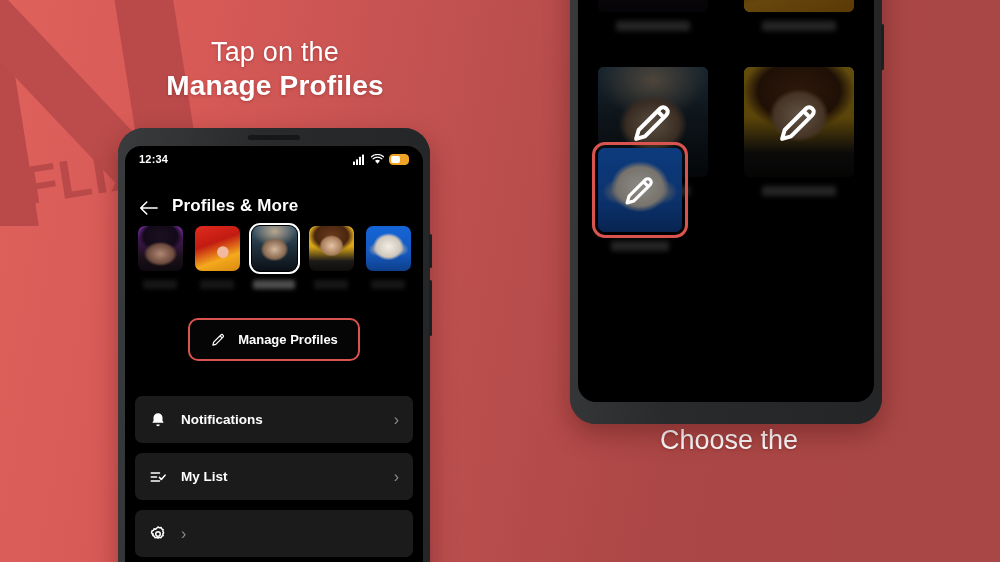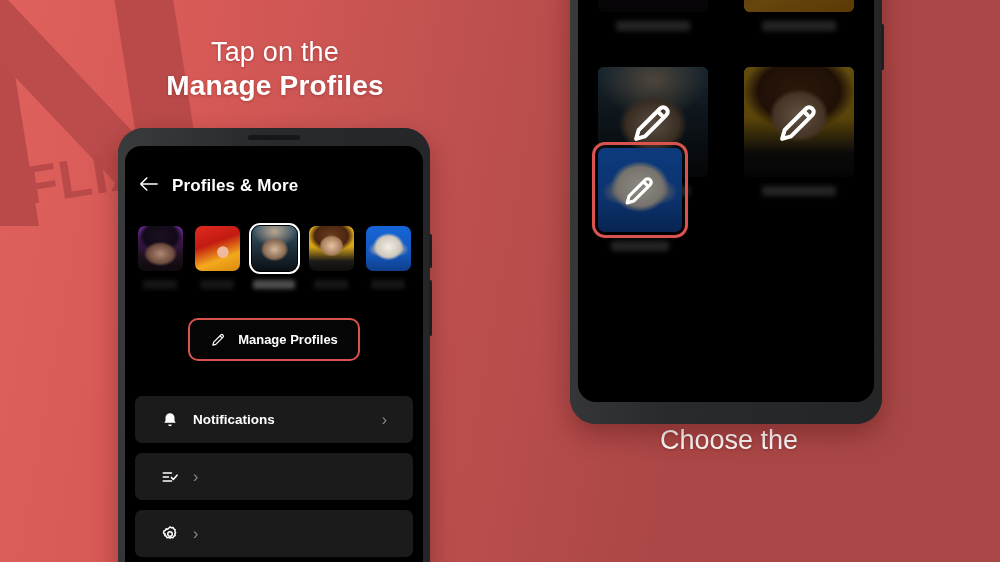--- a/index.html
+++ b/index.html
@@ -99,21 +99,21 @@
   }
   .clock { font-size: 11px; font-weight:700; letter-spacing:.2px; }
   .sysicons { display:flex; align-items:center; gap:5px; }
   .bat {
     width: 20px; height: 11px; border-radius: 4px;
     background: #f0a324; position: relative; border: 1.5px solid #f0a324;
   }
   .bat i { position:absolute; left:1px; top:1px; bottom:1px; width:9px; background:#fff; border-radius:2px; display:block; }
 
   
-  .hdr { position:absolute; left:0; top:30px; width:100%; height:40px; display:flex; align-items:flex-start; padding-left:14px; gap:14px; }
+  .hdr { position:absolute; left:0; top:30px; width:100%; height:40px; display:flex; align-items:flex-end; padding-left:14px; gap:14px; }
   .hdr-title { color:#fff; font-size:17px; font-weight:700; letter-spacing:.1px; }
 
   
   .avatar-row { position:absolute; left:0; top:80px; width:100%; display:flex; justify-content:space-between; padding: 0 10px; }
   .av-cell { width: 50px; display:flex; flex-direction:column; align-items:center; }
   .av {
     width: 45px; height: 45px; border-radius: 7px; position: relative; overflow:hidden;
   }
   .av-cell.selected .av { outline: 2.5px solid #ffffff; outline-offset: 1.5px; border-radius: 8px; }
   .av-name {
@@ -154,21 +154,21 @@
     border: 2px solid #d9534f;
     border-radius: 10px;
     background: #050505;
     color:#fff; font-size:13px; font-weight:600;
   }
 
   
   .menu { position:absolute; left:10px; right:10px; top:250px; display:flex; flex-direction:column; gap:10px; }
   .menu-item {
     height: 47px; border-radius: 7px; background:#1b1b1b;
-    display:flex; align-items:center; padding: 0 26px; gap: 14px;
+    display:flex; align-items:center; padding: 0 14px; gap: 14px;
   }
   .menu-label { color:#fff; font-size:13.5px; font-weight:600; flex:1; }
   .chev { color:#8a8a8a; font-size:16px; font-weight:300; }
 
   
   .grid { position:absolute; left:20px; right:20px; top:12px; display:grid; grid-template-columns: 1fr 1fr; gap: 36px 36px; }
   .g-cell { display:flex; flex-direction:column; align-items:center; }
   .g-av {
     width: 100%; aspect-ratio: 1/1; border-radius: 6px; position:relative; overflow:hidden;
   }
@@ -285,20 +285,39 @@
     </svg>
   </div>
 
   <div class="phone" id="phone-left">
     <div class="speaker"></div>
     <div class="side-btn" style="right:-2px; top:106px; width:3px; height:34px;"></div>
     <div class="side-btn" style="right:-2px; top:152px; width:3px; height:56px;"></div>
 
     <div class="screen">
 
+      <div class="statusbar">
+        <span class="clock">12:34</span>
+        <span class="sysicons">
+          <svg width="13" height="11" viewBox="0 0 13 11">
+            <rect x="0" y="7.5" width="2" height="3.5" fill="#fff" rx=".5"></rect>
+            <rect x="3" y="5.2" width="2" height="5.8" fill="#fff" rx=".5"></rect>
+            <rect x="6" y="2.8" width="2" height="8.2" fill="#fff" rx=".5"></rect>
+            <rect x="9" y="0.4" width="2" height="10.6" fill="#fff" rx=".5"></rect>
+          </svg>
+          <svg width="13" height="11" viewBox="0 0 16 12">
+            <path d="M8 11.2 L4.9 7.6a4.7 4.7 0 0 1 6.2 0z" fill="#fff"></path>
+            <path d="M2.6 5.1a8 8 0 0 1 10.8 0" fill="none" stroke="#fff" stroke-width="1.5" stroke-linecap="round"></path>
+            <path d="M0.6 2.6a11.2 11.2 0 0 1 14.8 0" fill="none" stroke="#fff" stroke-width="1.5" stroke-linecap="round"></path>
+          </svg>
+          <span class="bat">
+              <i></i>
+            </span>
+        </span>
+      </div>
 
       <div class="hdr">
         <svg width="19" height="16" viewBox="0 0 22 18">
           <path d="M21 9H2M9 2L2 9l7 7" fill="none" stroke="#fff" stroke-width="1.8" stroke-linecap="round" stroke-linejoin="round"></path>
         </svg>
         <span class="hdr-title">Profiles &amp; More</span>
       </div>
 
       <div class="avatar-row">
         <div class="av-cell">
@@ -354,20 +373,21 @@
           <span class="chev">›</span>
         </div>
 
         <div class="menu-item">
           <svg width="18" height="18" viewBox="0 0 24 24">
             <rect x="2" y="5.6" width="13" height="1.9" fill="#fff" rx=".9"></rect>
             <rect x="2" y="11" width="9" height="1.9" fill="#fff" rx=".9"></rect>
             <rect x="2" y="16.4" width="13" height="1.9" fill="#fff" rx=".9"></rect>
             <path d="M14 12.6l2.4 2.6 5-5.6" fill="none" stroke="#fff" stroke-width="2.1" stroke-linecap="round" stroke-linejoin="round"></path>
           </svg>
+          <span class="menu-label">My List</span>
           <span class="chev">›</span>
         </div>
 
         <div class="menu-item">
           <svg width="18" height="18" viewBox="0 0 24 24">
             <path d="M12 2.6l1.9 1.1 2.1-.5.9 2 2 .9-.5 2.1 1.1 1.9-1.1 1.9.5 2.1-2 .9-.9 2-2.1-.5-1.9 1.1-1.9-1.1-2.1.5-.9-2-2-.9.5-2.1L4.5 12l-1.1-1.9.5-2.1 2-.9.9-2 2.1.5z" fill="none" stroke="#fff" stroke-width="2" stroke-linejoin="round"></path>
             <circle cx="12" cy="12" r="3" fill="none" stroke="#fff" stroke-width="2"></circle>
           </svg>
           <span class="chev">›</span>
         </div>

